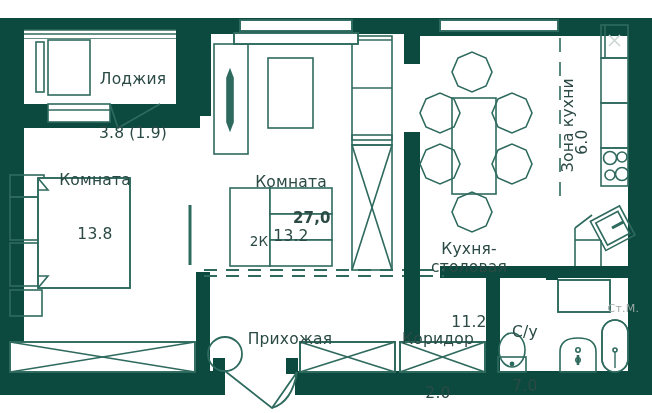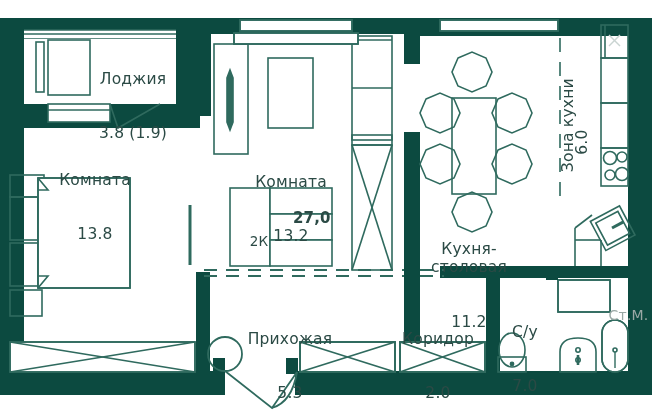--- a/index.html
+++ b/index.html
@@ -29,21 +29,21 @@
     font-weight: 400;
     white-space: pre;
     line-height: 1.18;
     text-align: center;
     letter-spacing: 0.2px;
   }
   .lbl.big   { font-size: 15.5px; }
   .lbl.num   { font-size: 15.5px; }
   .lbl.tbl   { font-size: 15px; font-weight: bold; }
   .lbl.tbl2k { font-size: 13.5px; }
-  .lbl.tiny  { font-size: 14px; color: #9aa8a5; padding-left: 32px; }
+  .lbl.tiny  { font-size: 11px; color: #9aa8a5; padding-left: 32px; }
   .rot {
     transform-origin: 50% 50%;
     transform: rotate(-90deg);
   }
   .label-stack { display:block; }
 </style>
 </head>
 <body>
 
 <div id="plan-root">
@@ -262,21 +262,20 @@
 
   <div class="lbl big rot" style="left:493px; top:108px; width:150px;">
     <span>Зона кухни</span>
   </div>
   <div class="lbl big rot num" style="left:527px; top:125px; width:110px;">
     <span>6.0</span>
   </div>
 
   <div class="lbl big" style="left:225px; top:293px; width:130px;">
     <span class="label-stack">Прихожая</span>
-    <span class="label-stack num">5.3</span>
   </div>
 
   <div class="lbl big" style="left:383px; top:293px; width:110px;">
     <span class="label-stack">Коридор</span>
     <span class="label-stack num">2.0</span>
   </div>
 
   <div class="lbl big" style="left:485px; top:286px; width:80px;">
     <span class="label-stack">С/у</span>
     <span class="label-stack num">7.0</span>

